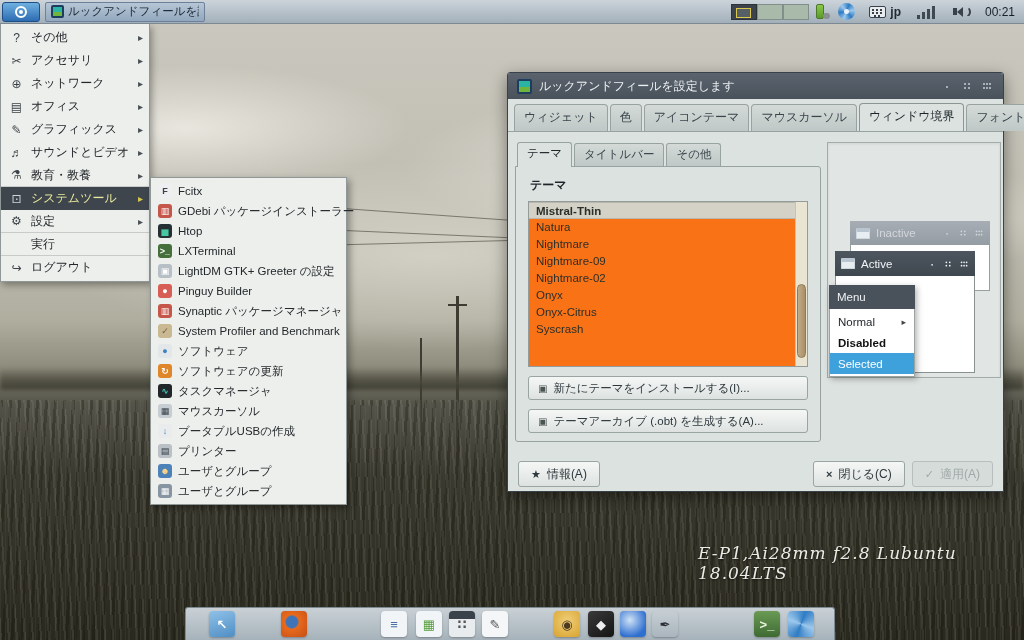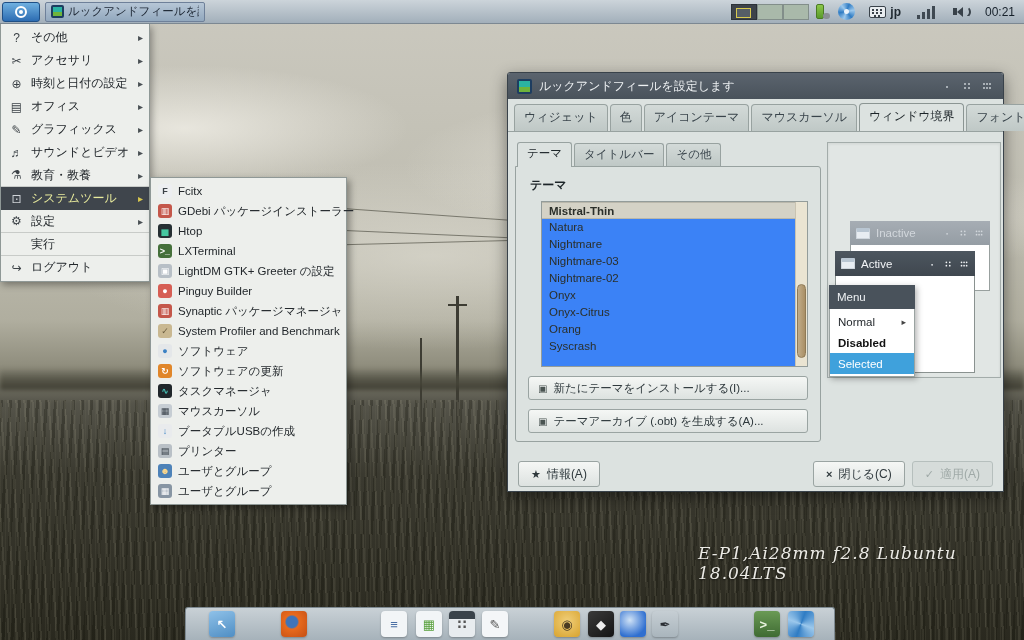--- a/index.html
+++ b/index.html
@@ -130,21 +130,21 @@
   .tab-content { border-top:1px solid #98a2a0; position:relative; height:328px; }
 
   .inner-nb { position:absolute; left:7px; top:10px; width:306px; }
   .inner-tabs { display:flex; gap:2px; padding-left:2px; align-items:flex-end; }
   .itab { background:linear-gradient(#d3dad8,#bfc8c6); border:1px solid #98a2a0; border-bottom:none;
     border-radius:3px 3px 0 0; padding:3px 9px 4px; font-size:11.5px; color:#39444b; }
   .itab.active { background:#dce2e0; color:#1d2529; padding-bottom:6px; margin-bottom:-1px; }
   .inner-frame { border:1px solid #98a2a0; border-radius:0 3px 3px 3px; background:#dce2e0;
     padding:8px 12px; height:276px; }
   .theme-label { font-weight:bold; font-size:12px; color:#1d2529; margin:2px 0 7px 2px; }
-  .theme-list { position:relative; border:1px solid #939c9a; background:#3b82f6; height:166px; overflow:hidden;margin-left:13px; }
+  .theme-list { position:relative; border:1px solid #939c9a; background:#f97316; height:166px; overflow:hidden; }
   .trow { height:17px; line-height:17px; padding:0 7px; font-size:11.5px; color:#2b2f2a; }
   .trow.selected { background:#d4d2c6; font-weight:bold; border-top:1px solid #b9b7ab; border-bottom:1px solid #b9b7ab; }
   .scrollbar { position:absolute; right:0; top:0; bottom:0; width:12px; background:#eae4d2; border-left:1px solid #c9c3b1; }
   .thumb { position:absolute; left:1px; right:1px; top:50%; height:45%;
     background:linear-gradient(90deg,#c2ad89,#a98f66); border:1px solid #8f7a56; border-radius:5px; }
   .list-btn { margin-top:9px; width:100%; height:24px; display:flex; align-items:center; gap:6px;
     padding:0 9px; background:linear-gradient(#f5f7f5,#dde2e0); border:1px solid #9aa4a2;
     border-radius:3px; font-size:11.5px; color:#2e383c; }
   .list-btn .bico { font-size:10px; color:#4a5452; }
 
@@ -244,21 +244,21 @@
     </div>
 
     <div class="menu-item">
       <span class="mi-glyph">✂</span>
       <span>アクセサリ</span>
       <span class="mi-arrow">▸</span>
     </div>
 
     <div class="menu-item">
       <span class="mi-glyph">⊕</span>
-      <span>時刻と日付の設定</span>
+      <span>ネットワーク</span>
       <span class="mi-arrow">▸</span>
     </div>
 
     <div class="menu-item">
       <span class="mi-glyph">▤</span>
       <span>オフィス</span>
       <span class="mi-arrow">▸</span>
     </div>
 
     <div class="menu-item">
@@ -429,30 +429,29 @@
         <div class="theme-label">テーマ</div>
         <div class="theme-list">
           <div>
 
               <div class="trow selected">Mistral-Thin</div>
 
               <div class="trow">Natura</div>
 
               <div class="trow">Nightmare</div>
 
-              <div class="trow">Nightmare-03</div>
+              <div class="trow">Nightmare-09</div>
 
               <div class="trow">Nightmare-02</div>
 
 
               <div class="trow">Onyx</div>
 
               <div class="trow">Onyx-Citrus</div>
 
-              <div class="trow">Orang</div>
 
               <div class="trow">Syscrash</div>
             </div>
           <div class="scrollbar">
             <div class="thumb"></div>
           </div>
         </div>
         <div class="list-btn">
           <span class="bico">▣</span>
           <span>新たにテーマをインストールする(I)...</span>

